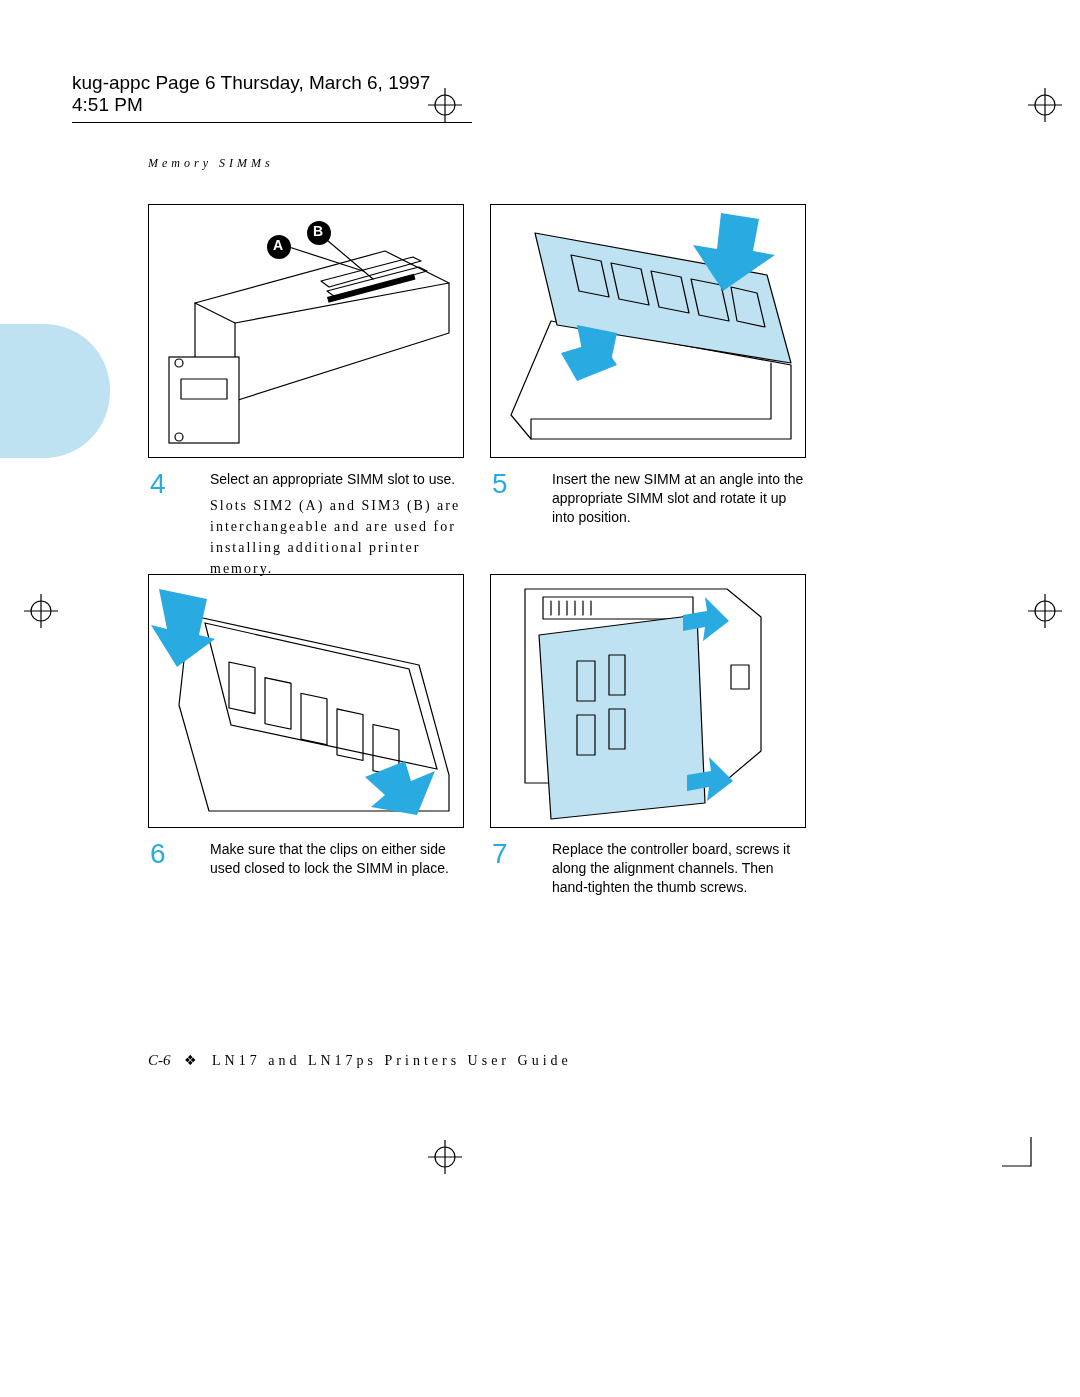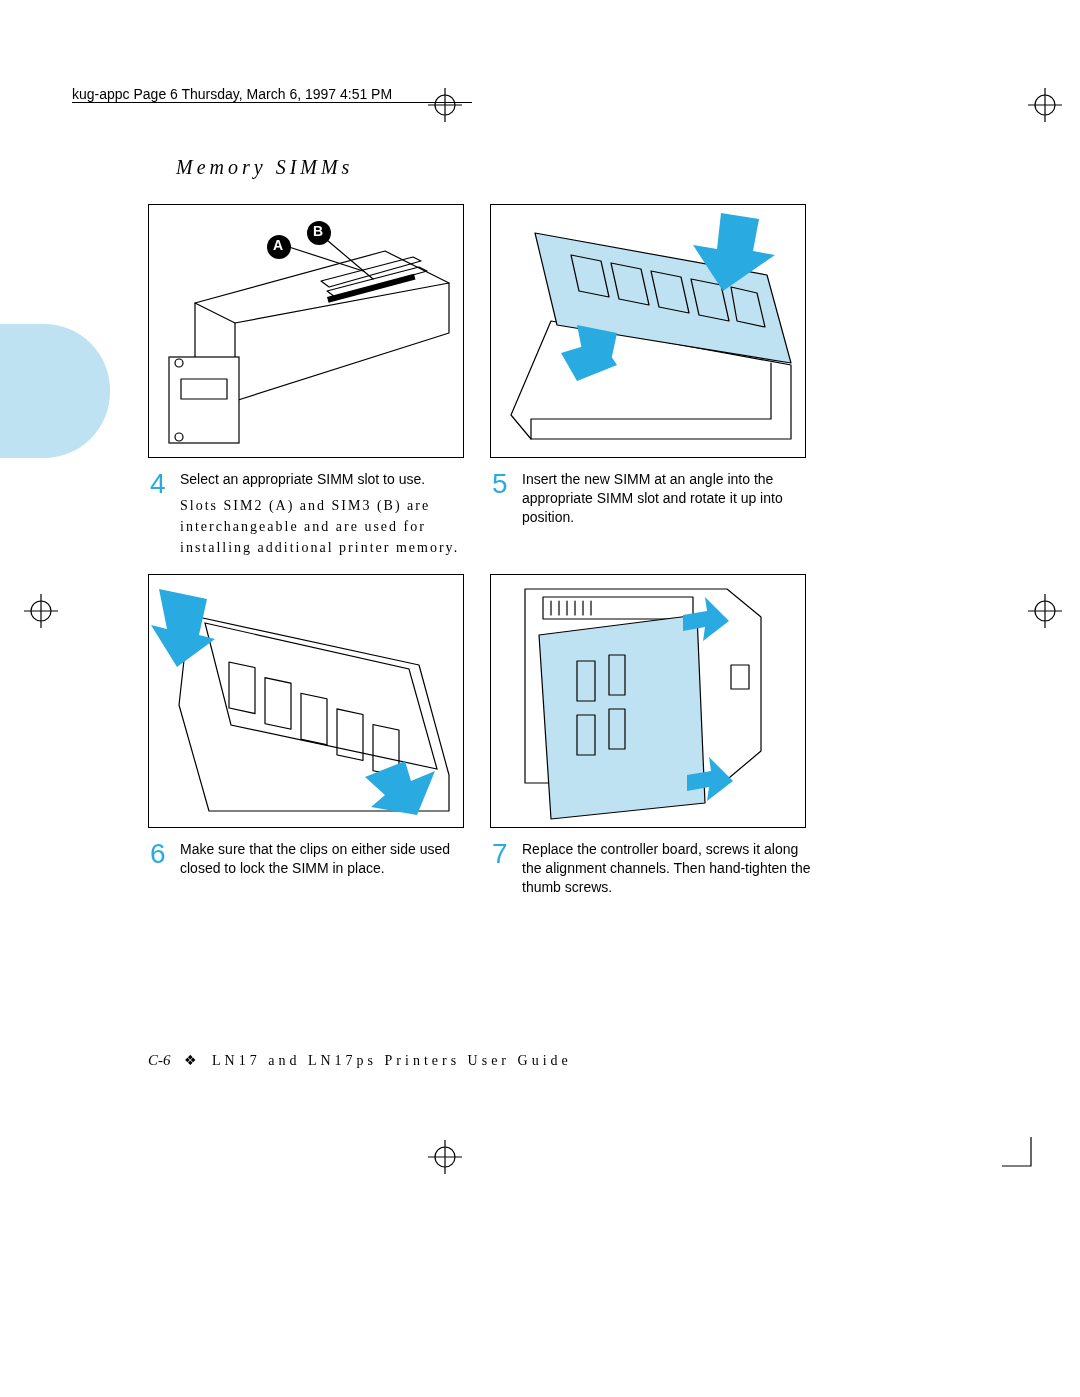--- a/index.html
+++ b/index.html
@@ -29,47 +29,47 @@
   .crop-bot-right-corner {
     position: absolute;
     right: 48px;
     bottom: 230px;
     width: 30px;
     height: 30px;
   }
 
   .header-bar {
     position: absolute;
-    top: 86px;
+    top: 72px;
     left: 72px;
     width: 400px;
     border-bottom: 1.5px solid #000;
-    font-size: 14px;
+    padding-bottom: 6px;
+    font-size: 19px;
   }
 
   .tab-thumb {
     position: absolute;
     left: 0;
     top: 324px;
     width: 110px;
     height: 134px;
     background: #bfe2f2;
     border-top-right-radius: 66px;
     border-bottom-right-radius: 66px;
   }
 
   .section-heading {
     position: absolute;
     top: 156px;
     left: 148px;
-    font-size: 20px;
+    font-size: 12px;
     letter-spacing: 4px;
     font-family: "Times New Roman", serif;
     font-style: italic;
-    margin-left: 28px;
   }
 
   .illus-box {
     position: absolute;
     border: 1.5px solid #000;
     background: #fff;
   }
   .illus-4 { left: 148px; top: 204px; width: 314px; height: 252px; }
   .illus-5 { left: 490px; top: 204px; width: 314px; height: 252px; }
   .illus-6 { left: 148px; top: 574px; width: 314px; height: 252px; }
@@ -91,20 +91,21 @@
     font-family: Arial, sans-serif;
     font-size: 28px;
     line-height: 1;
     min-width: 22px;
     font-weight: 400;
   }
 
   .step-text {
     font-size: 14px;
     line-height: 1.35;
+    margin-left: 30px;
   }
   .step-note {
     font-family: Liberation Serif, serif;
     letter-spacing: 2px;
     font-size: 14px;
     line-height: 1.5;
     margin-top: 6px;
     display: block;
   }
 

